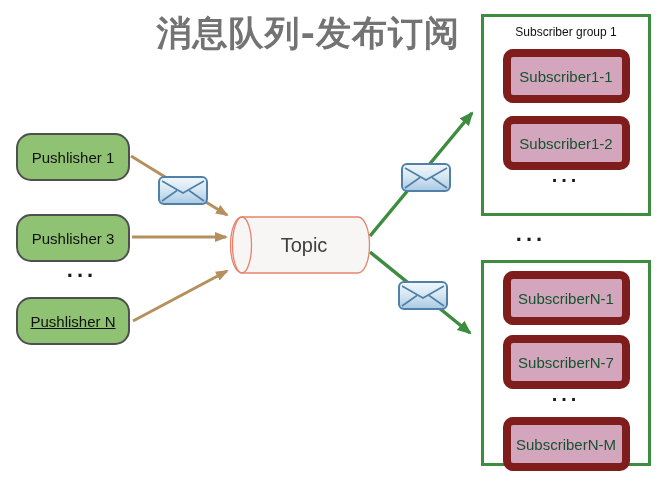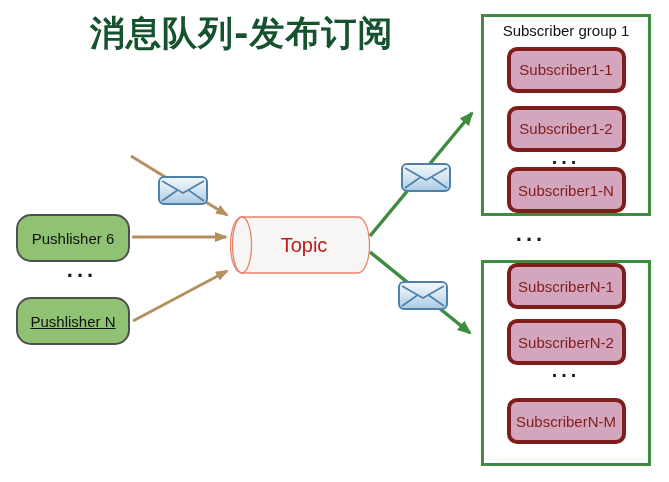--- a/index.html
+++ b/index.html
@@ -14,25 +14,25 @@
   .overlay {
     position: absolute;
     left: 0; top: 0;
     width: 669px; height: 482px;
     z-index: 1;
   }
   .title {
     position: absolute;
     left: 90px; top: 10px; width: 370px;
     margin: 0;
-    text-align: left;
+    text-align: right;
     font-family: "DejaVu Serif", "Liberation Serif", serif;
     font-weight: bold;
     font-size: 35px;
-    color: #14532d;
+    color: #737373;
     z-index: 2;
     letter-spacing: 1px;
   }
   .pub {
     position: absolute;
     left: 16px;
     width: 110px; height: 44px;
     background: #8fc272;
     border: 2px solid #4f4f4f;
     border-radius: 15px;
@@ -55,58 +55,58 @@
     line-height: 16px;
     z-index: 2;
   }
   .pub-ellipsis { left: 52px; top: 262px; width: 60px; text-align: center; }
   .mid-ellipsis { left: 496px; top: 226px; width: 70px; text-align: center; }
   .topic-label {
     position: absolute;
     left: 245px; top: 232px; width: 118px; height: 26px;
     display: flex; align-items: center; justify-content: center;
     font-size: 20px;
-    color: #b91c1c;
+    color: #404040;
     z-index: 2;
   }
   .group {
     position: absolute;
     left: 481px;
     width: 164px;
     background: #ffffff;
     border: 3px solid #3d8c40;
     display: flex;
     flex-direction: column;
     align-items: center;
     z-index: 2;
     box-sizing: content-box;
   }
   .group1 { top: 14px; height: 196px; }
   .groupN { top: 260px; height: 200px; }
   .group-title {
     height: 22px;
-    font-size: 15px;
+    font-size: 12px;
     color: #111;
     display: flex; align-items: center;
   }
   .group1 .group-title { margin-top: 4px; }
   .groupN .group-title { margin-top: 8px; }
   .sub {
     width: 111px; height: 38px;
     background: #d3a6be;
-    border: 4px solid #7f1d1d;
+    border: 8px solid #7f1d1d;
     border-radius: 10px;
     display: flex; align-items: center; justify-content: center;
     font-size: 15px;
-    color: #7f1d1d;
+    color: #14532d;
     flex: none;
     text-align: right;
   }
   .sub.s1 { margin-top: 6px; }
-  .groupN .sub.s1 { margin-top: 0; }
+  .groupN .sub.s1 { margin-top: 8px; }
   .sub.s2 { margin-top: 13px; }
   .groupN .sub.s2 { margin-top: 10px; }
   .sub.s3 { margin-top: 1px; }
   .groupN .sub.s3 { margin-top: 17px; }
   .group-ellipsis {
     position: static;
     height: 16px;
     font-weight: 800;
     font-size: 20px;
     letter-spacing: 4px;
@@ -152,36 +152,36 @@
       <ellipse cx="242" cy="245" rx="9.5" ry="28" fill="none" stroke="#e8826b" stroke-width="1.3"></ellipse>
     </g>
 
     <use href="#envelope" x="159" y="177"></use>
     <use href="#envelope" x="402" y="164"></use>
     <use href="#envelope" x="399" y="282"></use>
   </svg>
 
   <h1 class="title">消息队列-发布订阅</h1>
 
-  <div class="pub pub2">Pushlisher 6</div>
+  <div class="pub pub1">Pushlisher 1</div>
+  <div class="pub pub2">Pushlisher 3</div>
   <div class="ellipsis pub-ellipsis">...</div>
   <div class="pub pubN">Pushlisher N</div>
 
   <div class="topic-label">Topic</div>
 
   <div class="group group1">
     <div class="group-title">Subscriber group 1</div>
     <div class="sub s1">Subscriber1-1</div>
     <div class="sub s2">Subscriber1-2</div>
     <div class="group-ellipsis">...</div>
-    <div class="sub s3">Subscriber1-N</div>
   </div>
 
   <div class="ellipsis mid-ellipsis">...</div>
 
   <div class="group groupN">
     <div class="sub s1">SubscriberN-1</div>
-    <div class="sub s2">SubscriberN-2</div>
+    <div class="sub s2">SubscriberN-7</div>
     <div class="group-ellipsis">...</div>
     <div class="sub s3">SubscriberN-M</div>
   </div>
 
 </div>
 
 </body></html>

